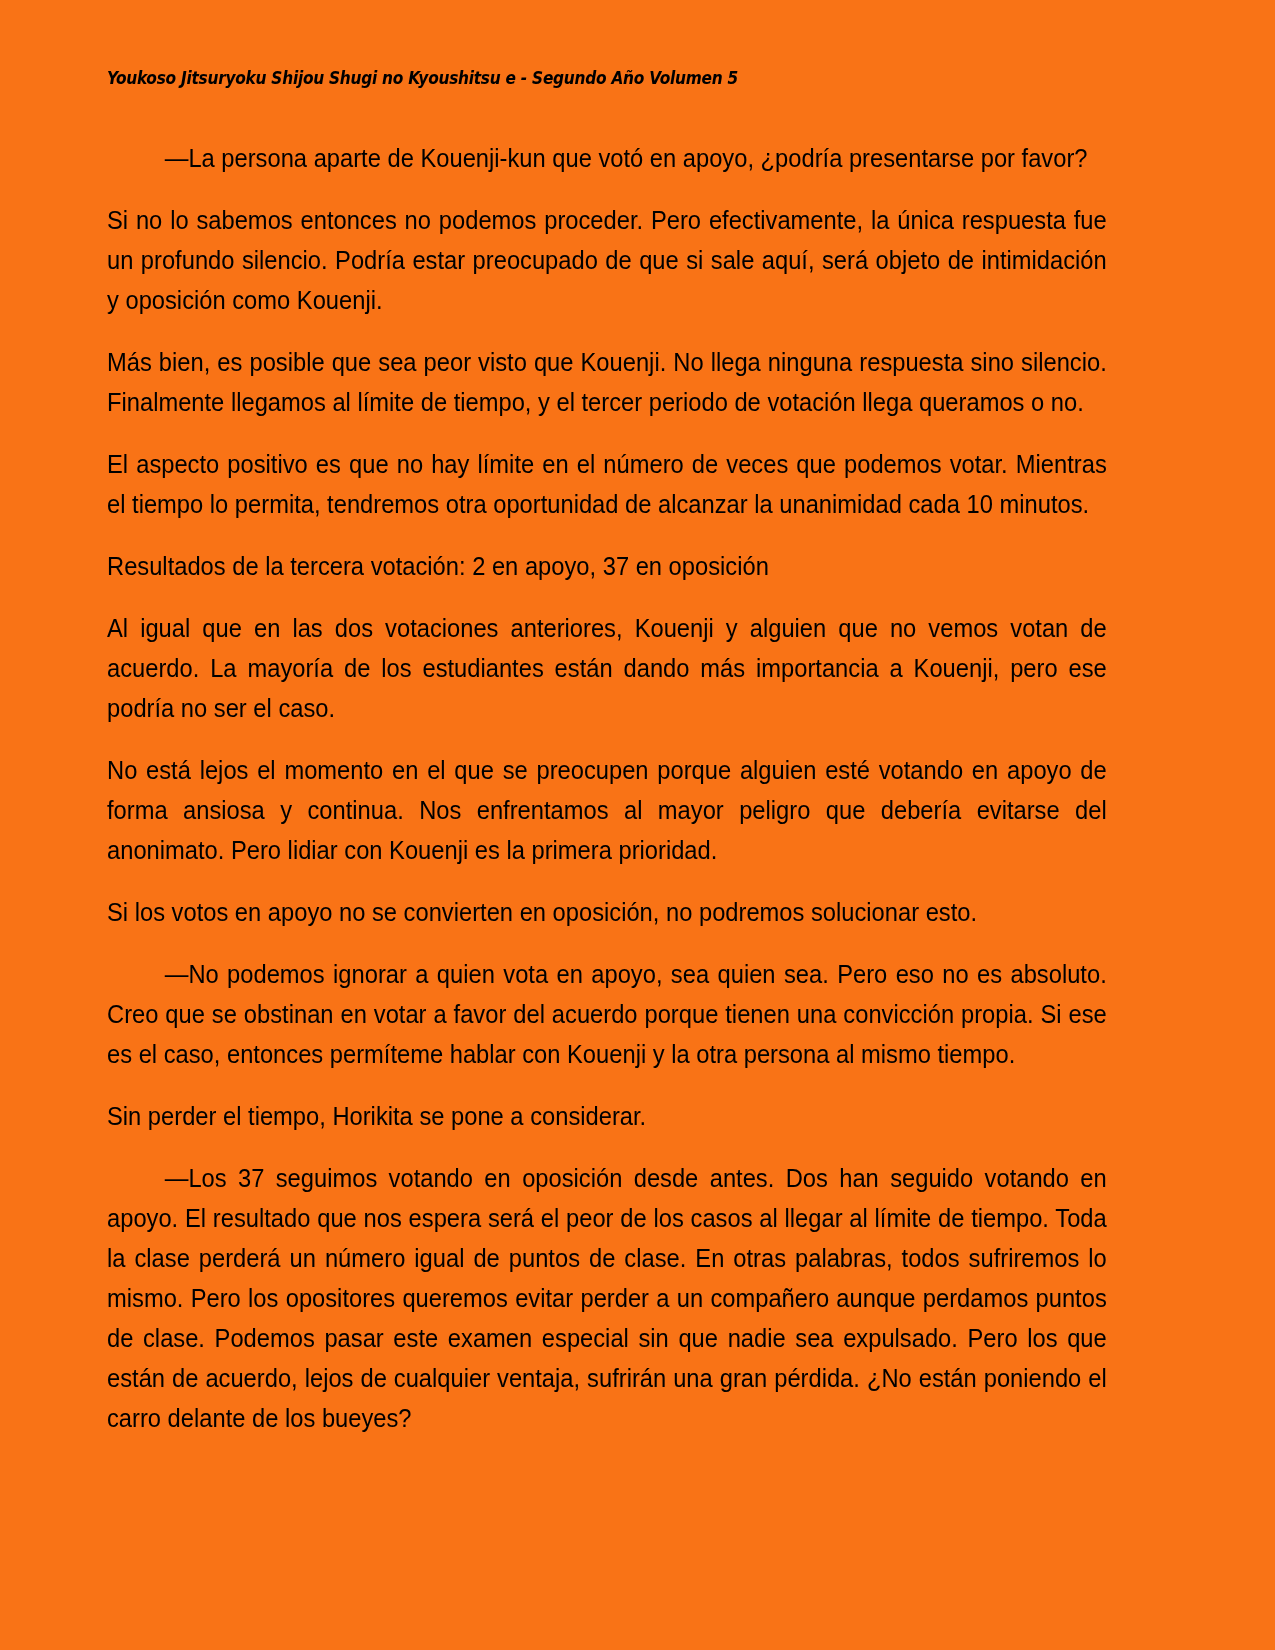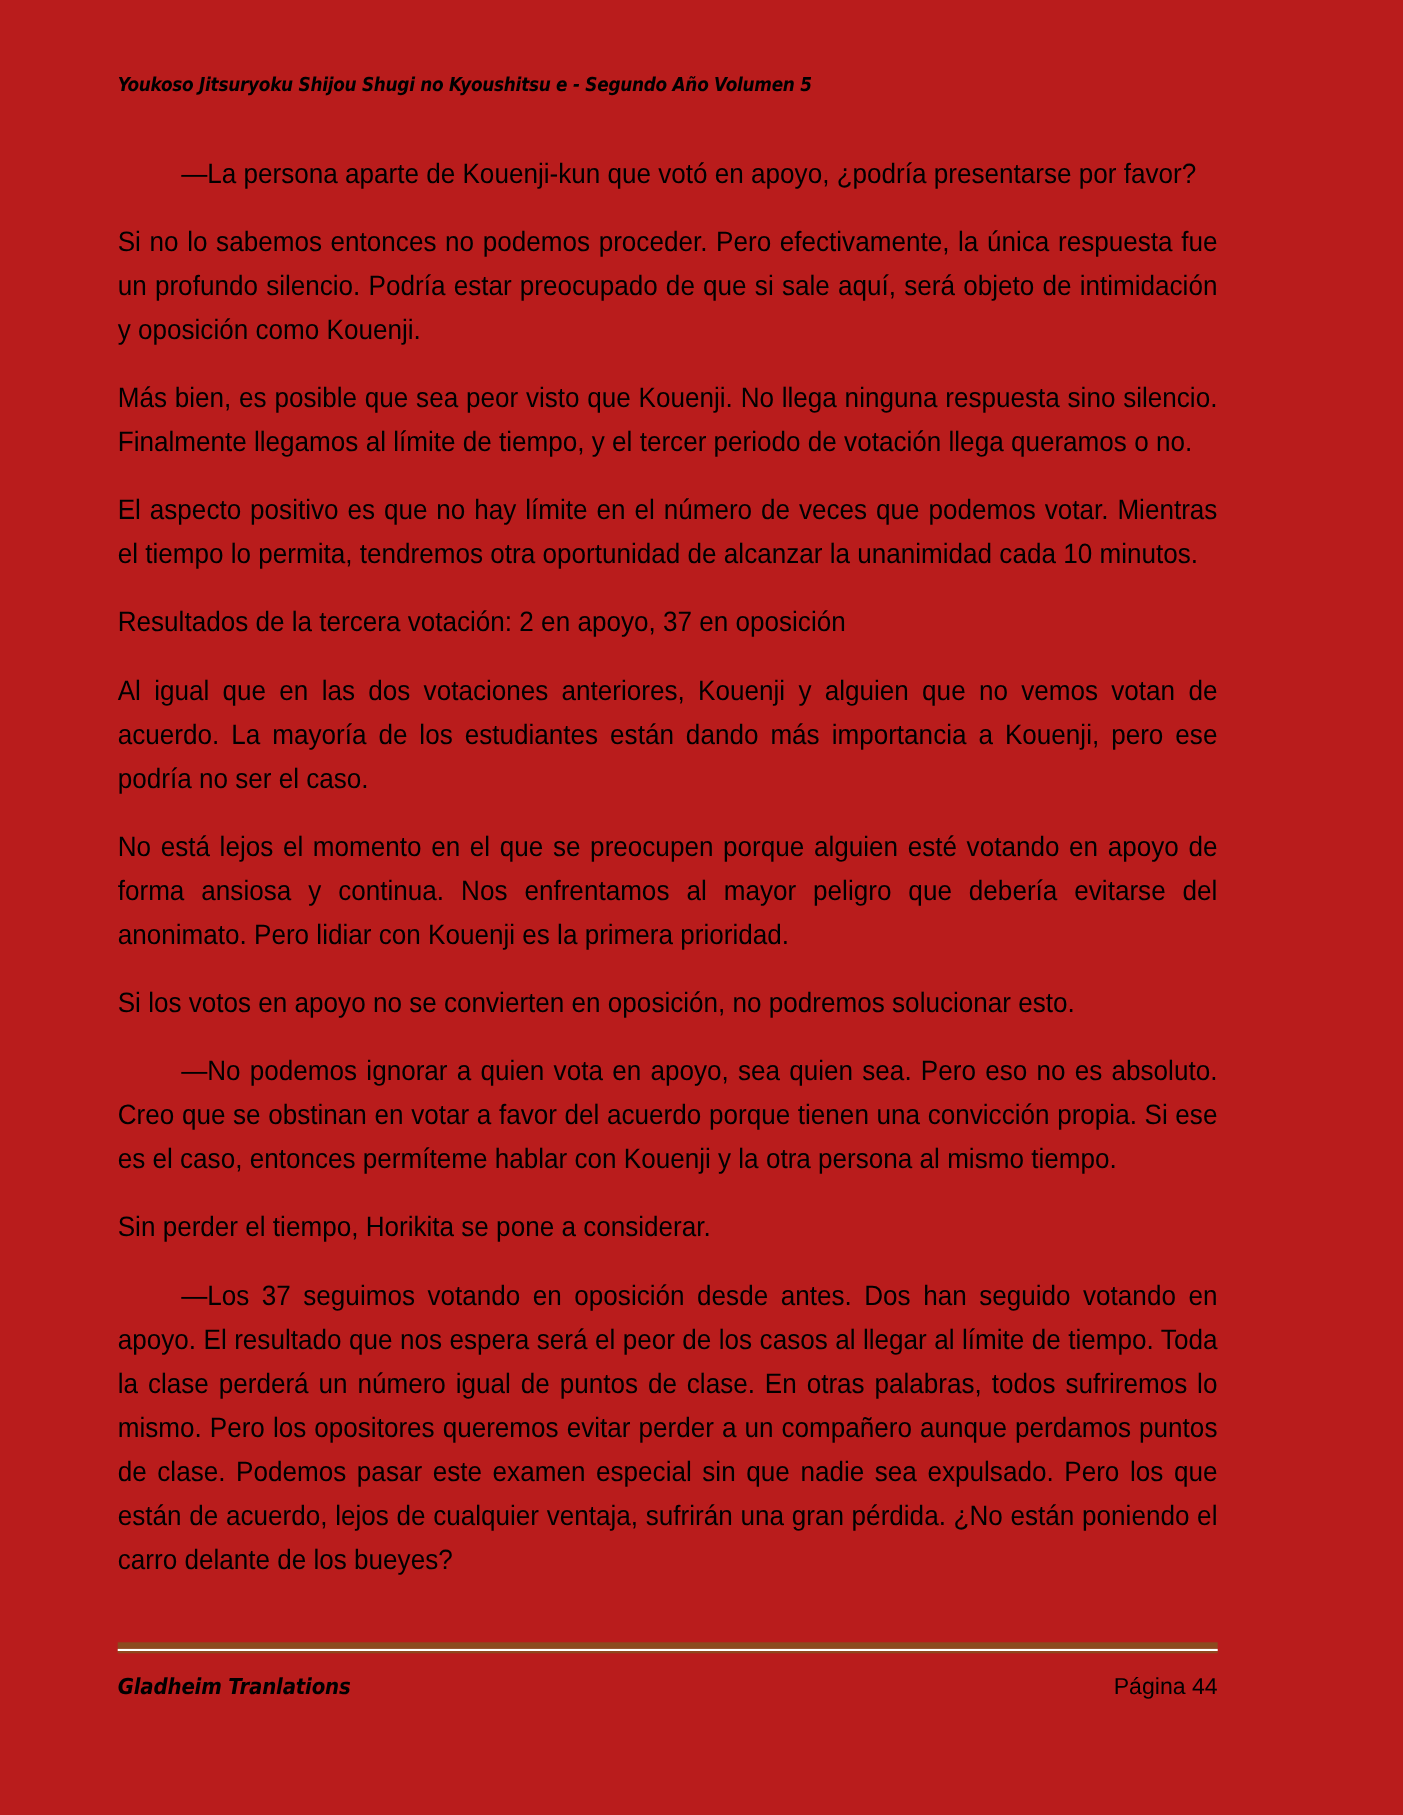--- a/index.html
+++ b/index.html
@@ -4,21 +4,21 @@
 <style>
   html, body {
     margin: 0;
     padding: 0;
     background: #ffffff;
   }
   .page {
     position: relative;
     width: 1275px;
     height: 1650px;
-    background: #b91c1c;
+    background: #f97316;
     box-sizing: border-box;
     font-family: "Liberation Sans", sans-serif;
     overflow: hidden;
   }
   .content {
     position: absolute;
     left: 107px;
     top: 68px;
     width: 1000px;
   }
@@ -124,23 +124,14 @@
       <p class="para">Al igual que en las dos votaciones anteriores, Kouenji y alguien que no vemos votan de acuerdo. La mayoría de los estudiantes están dando más importancia a Kouenji, pero ese podría no ser el caso.</p>
       <p class="para">No está lejos el momento en el que se preocupen porque alguien esté votando en apoyo de forma ansiosa y continua. Nos enfrentamos al mayor peligro que debería evitarse del anonimato. Pero lidiar con Kouenji es la primera prioridad.</p>
       <p class="para">Si los votos en apoyo no se convierten en oposición, no podremos solucionar esto.</p>
       <p class="para dialogue">—No podemos ignorar a quien vota en apoyo, sea quien sea. Pero eso no es absoluto. Creo que se obstinan en votar a favor del acuerdo porque tienen una convicción propia. Si ese es el caso, entonces permíteme hablar con Kouenji y la otra persona al mismo tiempo.</p>
       <p class="para">Sin perder el tiempo, Horikita se pone a considerar.</p>
       <p class="para dialogue">—Los 37 seguimos votando en oposición desde antes. Dos han seguido votando en apoyo. El resultado que nos espera será el peor de los casos al llegar al límite de tiempo. Toda la clase perderá un número igual de puntos de clase. En otras palabras, todos sufriremos lo mismo. Pero los opositores queremos evitar perder a un compañero aunque perdamos puntos de clase. Podemos pasar este examen especial sin que nadie sea expulsado. Pero los que están de acuerdo, lejos de cualquier ventaja, sufrirán una gran pérdida. ¿No están poniendo el carro delante de los bueyes?</p>
     </div>
 
   </div>
 
-  <div class="doc-footer">
-    <div class="footer-rule-thick" style="background: rgb(140, 74, 30);"></div>
-    <div class="footer-rule-gap"></div>
-    <div class="footer-rule-thin" style="background: rgb(140, 74, 30);"></div>
-    <div class="footer-row">
-      <div class="footer-brand">Gladheim Tranlations</div>
-      <div class="footer-page">Página 44</div>
-    </div>
-  </div>
 
 </div>
 
 </body></html>

